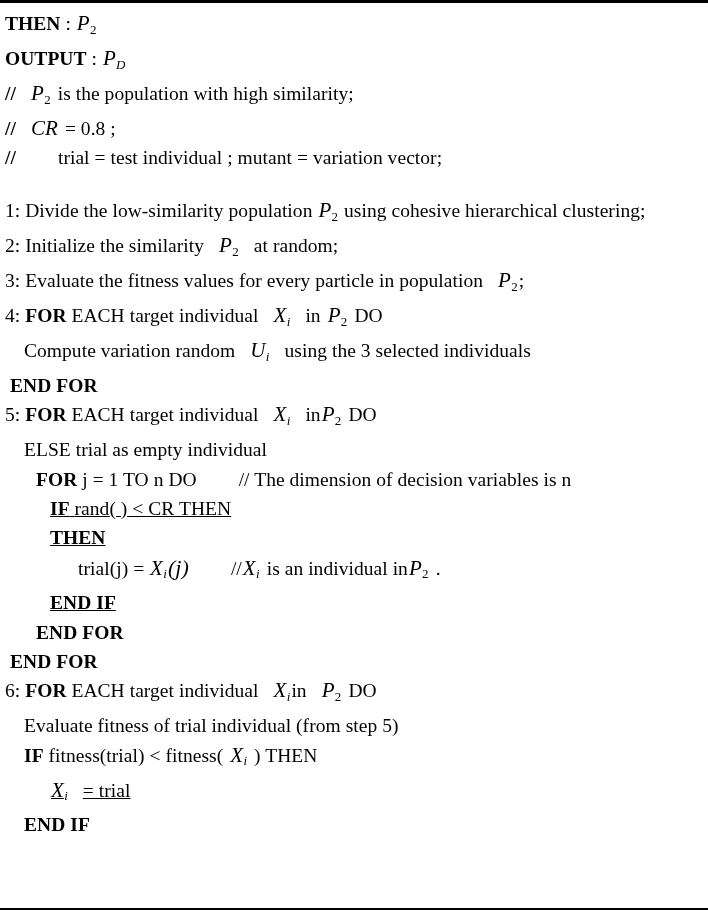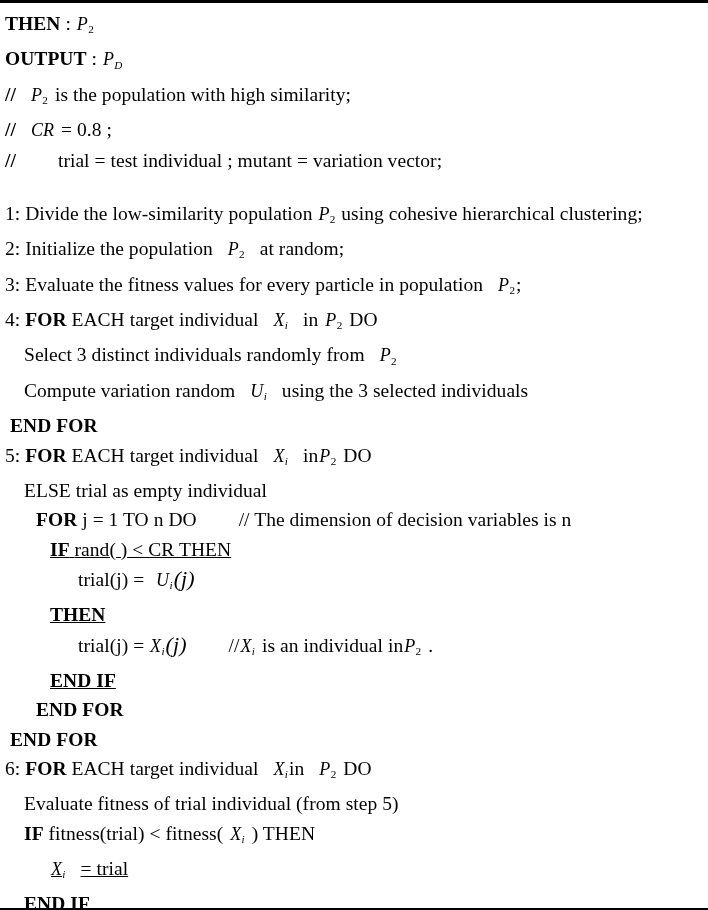--- a/index.html
+++ b/index.html
@@ -40,21 +40,21 @@
   .i15 { padding-left: 36px; }
   .i2  { padding-left: 50px; text-decoration: underline; }
   .i3  { padding-left: 78px; }
 
   b.kw { font-weight: bold; }
 
   
   .mv {
     font-style: italic;
     font-family: "Liberation Serif", "DejaVu Serif", serif;
-    font-size: 18px;
+    font-size: 21px;
     padding: 0 1px;
   }
   .mv sub {
     font-style: italic;
     font-size: 0.62em;
     vertical-align: -0.28em;
     padding-left: 0.3px;
   }
   .mv sub.up {
     font-style: normal;
@@ -80,41 +80,39 @@
   <div class="line i0"><b class="kw">//</b><span class="sp-lg"></span><span class="mv"><span>P</span><sub class="up">2</sub></span><span class="sp"></span><span>is the population with high similarity;</span></div>
 
   <div class="line i0"><b class="kw">//</b><span class="sp-lg"></span><span class="mv">CR</span><span class="sp"></span><span>= 0.8 ;</span></div>
 
   <div class="line i0"><b class="kw">//</b><span class="sp-xl"></span><span>trial = test individual ; mutant = variation vector;</span></div>
 
   <div class="spacer"></div>
 
   <div class="line i0"><span>1:</span> <span>Divide the low-similarity population</span> <span class="mv"><span>P</span><sub class="up">2</sub></span> <span>using cohesive hierarchical clustering;</span></div>
 
-  <div class="line i0"><span>2:</span> <span>Initialize the population</span><span class="sp-lg"></span><span class="mv"><span>P</span><sub class="up">2</sub></span><span class="sp-lg"></span><span>at random;</span></div>
+  <div class="line i0"><span>2:</span> <span>Initialize the similarity</span><span class="sp-lg"></span><span class="mv"><span>P</span><sub class="up">2</sub></span><span class="sp-lg"></span><span>at random;</span></div>
 
   <div class="line i0"><span>3:</span> <span>Evaluate the fitness values for every particle in population</span><span class="sp-lg"></span><span class="mv"><span>P</span><sub class="up">2</sub></span><span>;</span></div>
 
   <div class="line i0"><span>4:</span> <b class="kw">FOR</b> <span>EACH target individual</span><span class="sp-lg"></span><span class="mv"><span>X</span><sub>i</sub></span><span class="sp-lg"></span><span>in</span><span class="sp"></span><span class="mv"><span>P</span><sub class="up">2</sub></span><span class="sp"></span><span>DO</span></div>
 
-  <div class="line i1"><span>Select 3 distinct individuals randomly from</span><span class="sp-lg"></span><span class="mv"><span>P</span><sub class="up">2</sub></span></div>
 
   <div class="line i1"><span>Compute variation random</span><span class="sp-lg"></span><span class="mv"><span>U</span><sub>i</sub></span><span class="sp-lg"></span><span>using the 3 selected individuals</span></div>
 
   <div class="line i05"><b class="kw">END FOR</b></div>
 
   <div class="line i0"><span>5:</span> <b class="kw">FOR</b> <span>EACH target individual</span><span class="sp-lg"></span><span class="mv"><span>X</span><sub>i</sub></span><span class="sp-lg"></span><span>in</span><span class="mv"><span>P</span><sub class="up">2</sub></span><span class="sp"></span><span>DO</span></div>
 
   <div class="line i1"><span>ELSE trial as empty individual</span></div>
 
   <div class="line i15"><b class="kw">FOR</b> <span>j = 1 TO n DO</span><span class="sp-xl"></span><span>// The dimension of decision variables is n</span></div>
 
   <div class="line i2"><b class="kw">IF</b> <span>rand( ) &lt; CR THEN</span></div>
 
-  <div class="line i3"><span>trial(j) = </span><span class="sp"></span><span class="mv"><span>U</span><sub>i</sub></span><span class="paren">(j)</span></div>
 
   <div class="line i2"><b class="kw">THEN</b></div>
 
   <div class="line i3"><span>trial(j) = </span><span class="mv"><span>X</span><sub>i</sub></span><span class="paren">(j)</span><span class="sp-xl"></span><span>//</span><span class="mv"><span>X</span><sub>i</sub></span><span class="sp"></span><span>is an individual in</span><span class="mv"><span>P</span><sub class="up">2</sub></span><span class="sp"></span><span>.</span></div>
 
   <div class="line i2"><b class="kw">END IF</b></div>
 
   <div class="line i15"><b class="kw">END FOR</b></div>
 
   <div class="line i05"><b class="kw">END FOR</b></div>

